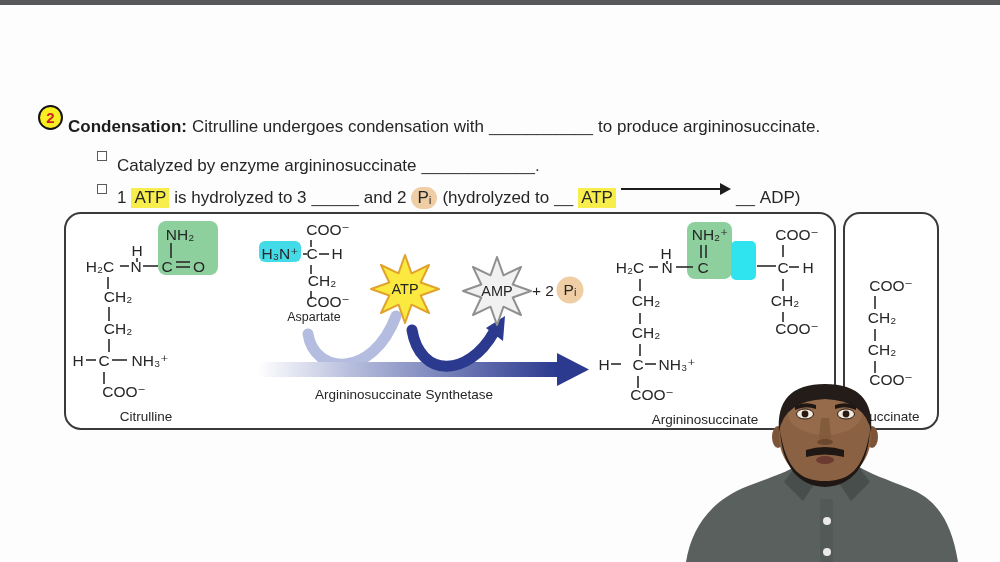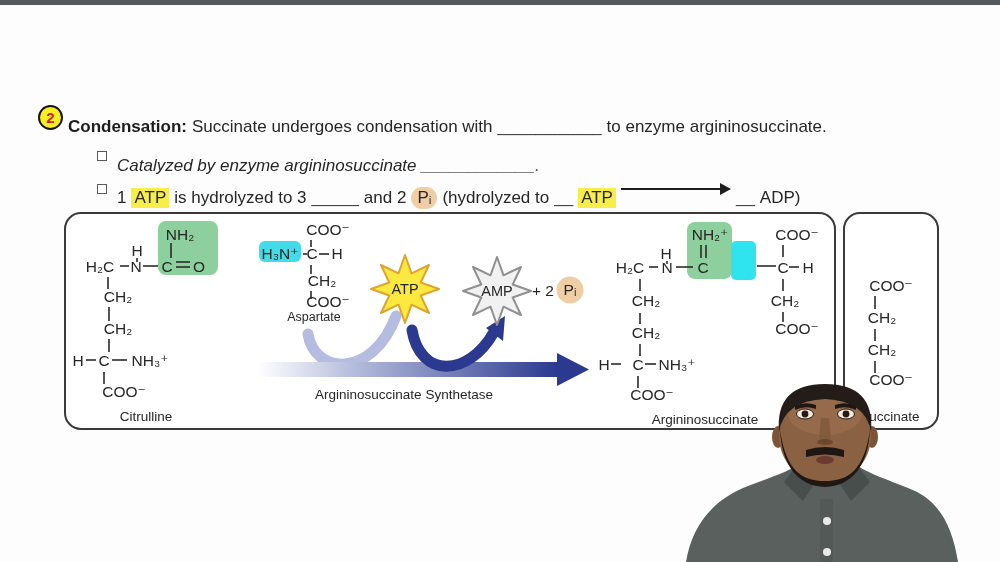--- a/index.html
+++ b/index.html
@@ -2,21 +2,21 @@
 <html><head>
 <meta charset="utf-8">
 <style>
   html,body{margin:0;padding:0;background:#ffffff;}
   .stage{position:relative;width:1000px;height:562px;background:#fdfdfd;overflow:hidden;
          font-family:"Liberation Sans","DejaVu Sans",sans-serif;color:#262626;}
   .topbar{position:absolute;top:0;left:0;width:100%;height:5px;background:#58595b;}
   .textline{position:absolute;display:flex;align-items:baseline;gap:5px;font-size:17px;
             white-space:nowrap;z-index:2;}
   .line1{top:97px;left:38px;}
-  .line2{top:136px;left:97px;font-style:italic;}
+  .line2{top:136px;left:97px;}
   .line3{top:168px;left:97px;}
   .step-circle{width:21px;height:21px;border-radius:50%;background:#f8ee21;border:2px solid #141414;
                color:#cc2127;font-weight:bold;font-size:15px;display:flex;align-items:center;
                justify-content:center;align-self:center;}
   .bold{font-weight:bold;color:#1c1c1c;}
   .sq{width:8px;height:8px;border:1.5px solid #5a5a5a;align-self:center;margin-right:5px;background:#fff;}
   .hl-yellow{background:#f8ee4b;padding:0 3px;}
   .hl-pi{background:#efcda5;border-radius:11px;padding:1px 6px;}
   .blank{color:#3a3a3a;margin-top:20px;}
   .rxn-arrow{position:relative;width:110px;height:14px;align-self:center;}
@@ -34,23 +34,23 @@
 </style>
 </head>
 <body>
 
 <div class="stage">
   <div class="topbar"></div>
 
   <div class="textline line1">
     <span class="step-circle">2</span>
     <span class="bold">Condensation:</span>
-    <span>Succinate undergoes condensation with</span>
+    <span>Citrulline undergoes condensation with</span>
     <span class="blank">___________</span>
-    <span>to enzyme argininosuccinate.</span>
+    <span>to produce argininosuccinate.</span>
   </div>
 
   <div class="textline line2">
     <span class="sq"></span>
     <span>Catalyzed by enzyme argininosuccinate</span>
     <span class="blank">____________.</span>
   </div>
 
   <div class="textline line3">
     <span class="sq"></span>

